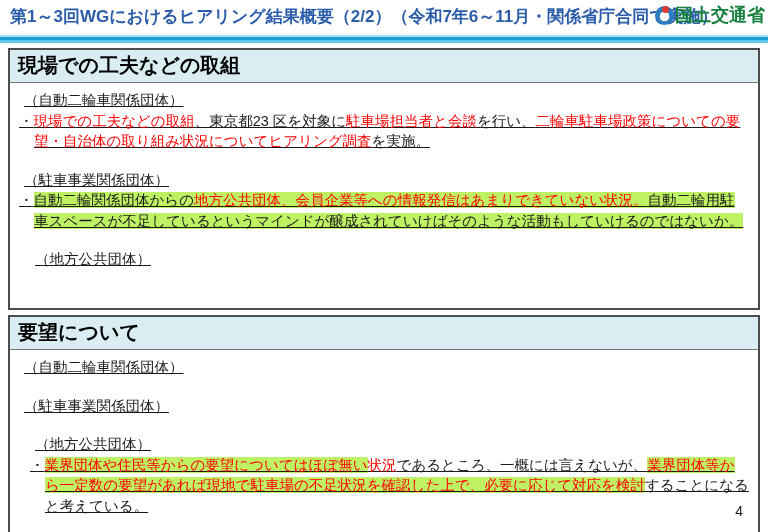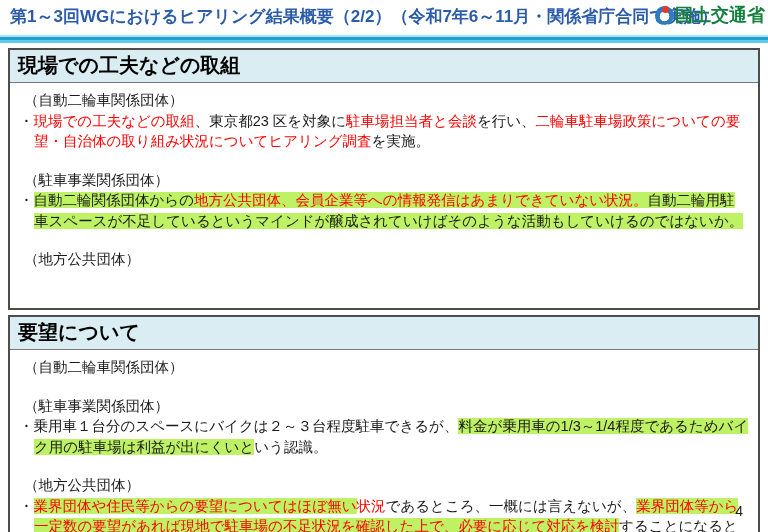--- a/index.html
+++ b/index.html
@@ -16,25 +16,25 @@
   .logo-text{font-size:18px;font-weight:bold;color:#15803d;white-space:nowrap;}
 
   
   .divider{height:10px;width:768px;
     background:linear-gradient(to bottom,#f4fbfe 0 18%,#a8e2f5 18% 38%,#1e9fd4 38% 72%,#62c9ec 72% 100%);}
 
   
   .box{border:2px solid #4d4d4d;margin:5px 8px 0 8px;background:#ffffff;}
   .box-header{background:#d9edf2;font-weight:bold;font-size:20px;color:#000;
     padding:2px 8px 3px 8px;border-bottom:1.5px solid #777777;}
-  .box-body{background:#ffffff;padding:7px 9px 4px 9px;font-size:14.5px;line-height:1.42;color:#1a1a1a;}
+  .box-body{background:#ffffff;padding:7px 9px 4px 9px;font-size:14.5px;line-height:1.42;color:#1a1a1a;text-decoration:underline;}
   .box:nth-of-type(1) .box-body{height:214px;}
   .box:nth-of-type(2) .box-body{height:190px;}
   .group{margin-bottom:18px;}
-  .group:last-child{margin-bottom:0;}
+  .group:last-child{margin-bottom:0;margin-left:11px;}
   .group-label{padding-left:5px;}
   .bullet{padding-left:15px;text-indent:-15px;}
   .red{color:#ff0000;}
   .hl{background:#bef264;}
 
   .page-number{position:absolute;right:25px;bottom:13px;font-size:14px;color:#1a1a1a;}
 </style>
 </head>
 <body>
 
@@ -70,21 +70,20 @@
         </div>
       </div>
       <div class="box">
         <div class="box-header">要望について</div>
         <div class="box-body">
           <div class="group">
             <div class="group-label">（自動二輪車関係団体）</div>
           </div>
           <div class="group">
             <div class="group-label">（駐車事業関係団体）</div>
-            <div class="bullet"><span class="">・乗用車１台分のスペースにバイクは２～３台程度駐車できるが、</span><span class=" hl">料金が乗用車の1/3～1/4程度であるためバイク用の駐車場は利益が出にくいと</span><span class="">いう認識。</span></div>
           </div>
           <div class="group">
             <div class="group-label">（地方公共団体）</div>
             <div class="bullet"><span class="">・</span><span class="red hl">業界団体や住民等からの要望についてはほぼ無い</span><span class="red">状況</span><span class="">であるところ、一概には言えないが、</span><span class="red hl">業界団体等から一定数の要望があれば現地で駐車場の不足状況を確認した上で、必要に応じて対応を検討</span><span class="">することになると考えている。</span></div>
           </div>
         </div>
       </div>
     </div>
 
   <div class="page-number">4</div>

